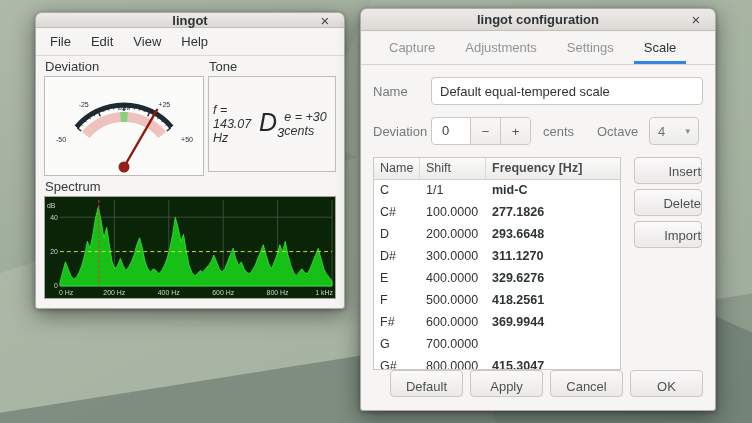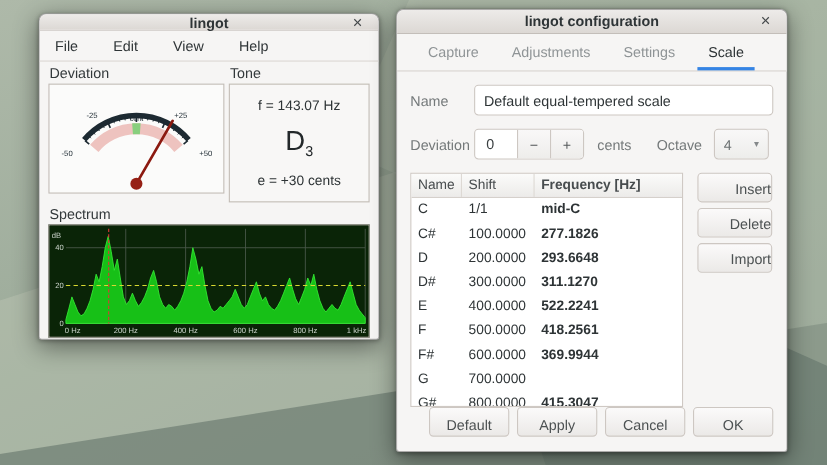--- a/index.html
+++ b/index.html
@@ -19,32 +19,32 @@
   .titlebar { position:relative; display:flex; align-items:center; justify-content:center;
               background:linear-gradient(#edebe9,#dcd8d4); border-bottom:1px solid #c3beb9;
               border-radius:7px 7px 0 0; font-size:13px; font-weight:bold; color:#2e3436; }
   .close-btn { position:absolute; right:9px; top:50%; transform:translateY(-50%); width:20px; height:20px;
                display:flex; align-items:center; justify-content:center; font-size:15px; font-weight:normal;
                color:#44484a; cursor:pointer; border-radius:50%; }
 
   
   .main-window { left:35px; top:12px; width:310px; height:297px; z-index:1; }
   .main-window .titlebar { height:15px; }
-  .menubar { display:flex; gap:14px; padding:3px 5px; border-bottom:1px solid #dbd7d3; font-size:13px; color:#2e3436; }
+  .menubar { display:flex; gap:2px; padding:3px 5px; border-bottom:1px solid #dbd7d3; font-size:13px; color:#2e3436; }
   .menu-item { padding:3px 9px; border-radius:3px; cursor:pointer; }
   .mw-content { padding:2px 8px 8px; }
   .frames-row { display:flex; gap:4px; }
   .frame-label { font-size:13px; color:#33393b; padding:1px 0 2px 1px; height:18px; }
   .frame-body { border:1px solid #c2bcb6; background:#fbfbfa; }
   .deviation-frame { width:160px; }
   .gauge-body { height:100px; overflow:hidden; }
   .gauge-body svg { width:100%; height:100%; display:block; }
   .tone-frame { flex:1; }
-  .tone-body { height:108px; background:#f8f7f6; display:flex; flex-direction:column; align-items:center;
-               justify-content:space-around; padding:6px 4px; }
+  .tone-body { height:96px; background:#f8f7f6; display:flex; align-items:center;
+               justify-content:space-around; padding:6px 4px;font-style:italic; }
   .freq-text, .err-text { font-size:12.5px; color:#2e3436; }
   .note-text { font-size:25px; color:#23282a; }
   .note-text sub { font-size:13px; }
   .spectrum-frame { margin-top:2px; }
   .spectrum-body { height:103px; background:#0a2407; border-color:#a9a39d; }
   .spectrum-body svg { width:100%; height:100%; display:block; }
 
   
   .dialog-window { left:360px; top:8px; width:356px; height:403px; z-index:2; }
   .dialog-window .titlebar { height:22px; }
@@ -243,21 +243,21 @@
               <span class="tcell c2">293.6648</span>
             </div>
             <div class="trow">
               <span class="tcell c0">D#</span>
               <span class="tcell c1">300.0000</span>
               <span class="tcell c2">311.1270</span>
             </div>
             <div class="trow">
               <span class="tcell c0">E</span>
               <span class="tcell c1">400.0000</span>
-              <span class="tcell c2">522.2241</span>
+              <span class="tcell c2">329.6276</span>
             </div>
             <div class="trow">
               <span class="tcell c0">F</span>
               <span class="tcell c1">500.0000</span>
               <span class="tcell c2">418.2561</span>
             </div>
             <div class="trow">
               <span class="tcell c0">F#</span>
               <span class="tcell c1">600.0000</span>
               <span class="tcell c2">369.9944</span>

